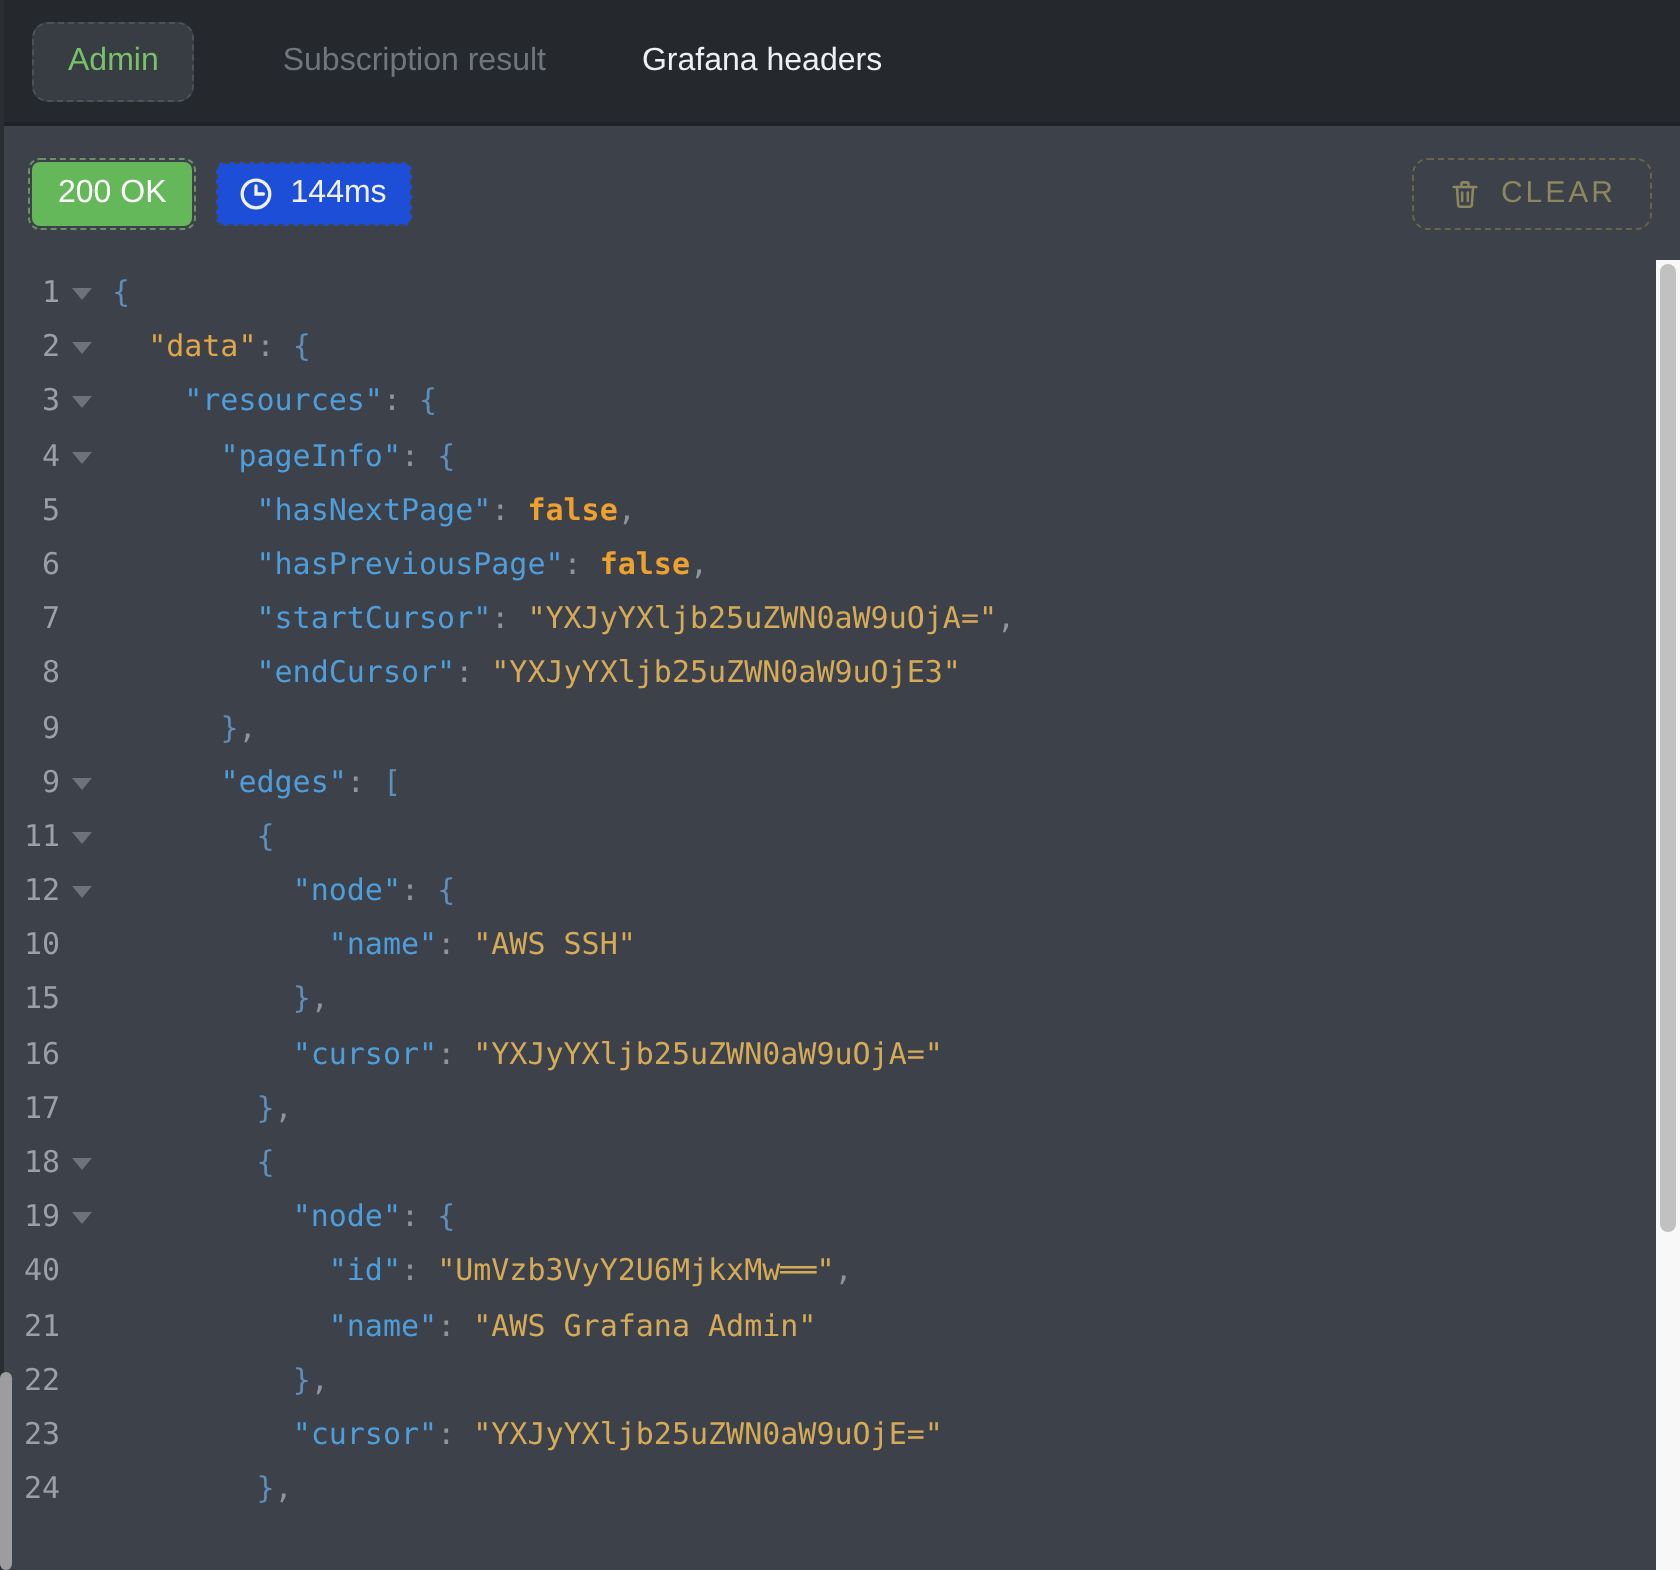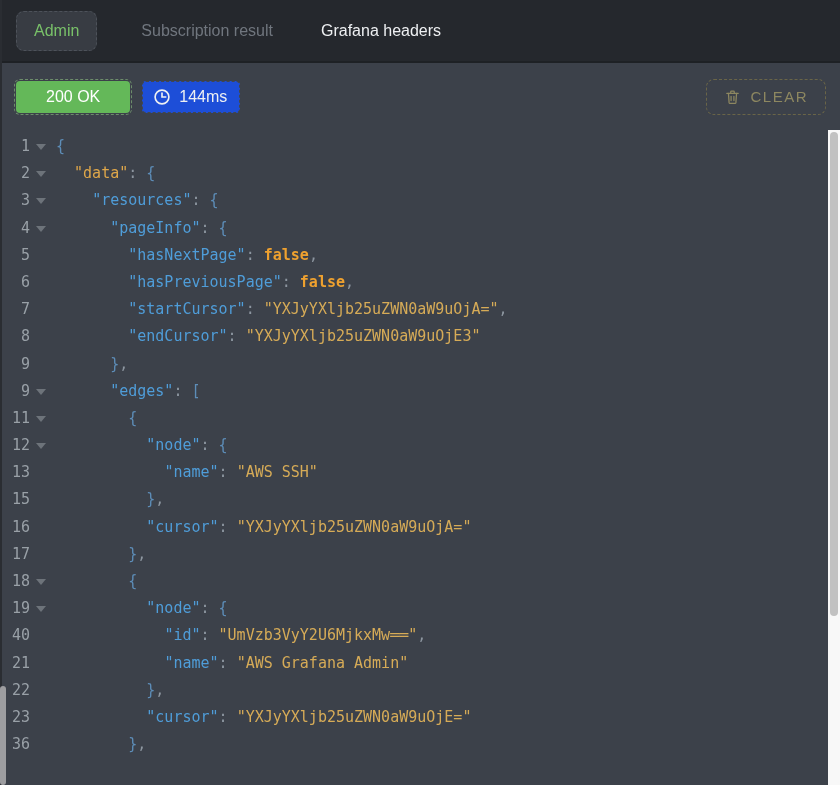--- a/index.html
+++ b/index.html
@@ -21,21 +21,21 @@
     padding:10px 17px; color:var(--green-text);
   }
   .tab-muted   { color:#70767e; margin-left:44px; }
   .tab-bright  { color:#eef0f2; margin-left:48px; }
   
   .statusrow {
     height:67px; display:flex; align-items:center; padding:0 14px 0 16px;
   }
   .badge-ok {
     background:var(--green-badge); color:#fff; font-size:16px;
-    border-radius:4px; padding:7px 30px;
+    border-radius:4px; padding:7px 13px;
     outline:1px dashed rgba(150,205,135,.55); outline-offset:1px;text-align:center;
   }
   .badge-time {
     margin-left:12px; background:#1d4ed8; border:1px dashed #42474e;
     border-radius:4px; color:#eef0f2; font-size:16px;
     display:flex; align-items:center; gap:8px; padding:6px 12px 6px 10px;
   }
   .spacer { flex:1; }
   .clear-btn {
     display:flex; align-items:flex-start; gap:9px;
@@ -188,21 +188,21 @@
           <div class="line-text">        <span class="tok-p">{</span></div>
         </div>
         <div class="code-line">
           <div class="ln">12</div>
           <div class="foldbox">
             <div class="fold-tri"></div>
           </div>
           <div class="line-text">          <span class="tok-k">"node"</span><span class="tok-g">: </span><span class="tok-p">{</span></div>
         </div>
         <div class="code-line">
-          <div class="ln">13</div>
+          <div class="ln">10</div>
           <div class="foldbox"></div>
           <div class="line-text">            <span class="tok-k">"name"</span><span class="tok-g">: </span><span class="tok-s">"AWS SSH"</span></div>
         </div>
         <div class="code-line">
           <div class="ln">15</div>
           <div class="foldbox"></div>
           <div class="line-text">          <span class="tok-p">}</span><span class="tok-g">,</span></div>
         </div>
         <div class="code-line">
           <div class="ln">16</div>
@@ -242,21 +242,21 @@
           <div class="ln">22</div>
           <div class="foldbox"></div>
           <div class="line-text">          <span class="tok-p">}</span><span class="tok-g">,</span></div>
         </div>
         <div class="code-line">
           <div class="ln">23</div>
           <div class="foldbox"></div>
           <div class="line-text">          <span class="tok-k">"cursor"</span><span class="tok-g">: </span><span class="tok-s">"YXJyYXljb25uZWN0aW9uOjE="</span></div>
         </div>
         <div class="code-line">
-          <div class="ln">36</div>
+          <div class="ln">24</div>
           <div class="foldbox"></div>
           <div class="line-text">        <span class="tok-p">}</span><span class="tok-g">,</span></div>
         </div>
       </div>
   </div>
 
   <div class="left-divider"></div>
   <div class="left-scroll-thumb"></div>
   <div class="v-scroll-track">
     <div class="v-scroll-thumb"></div>

